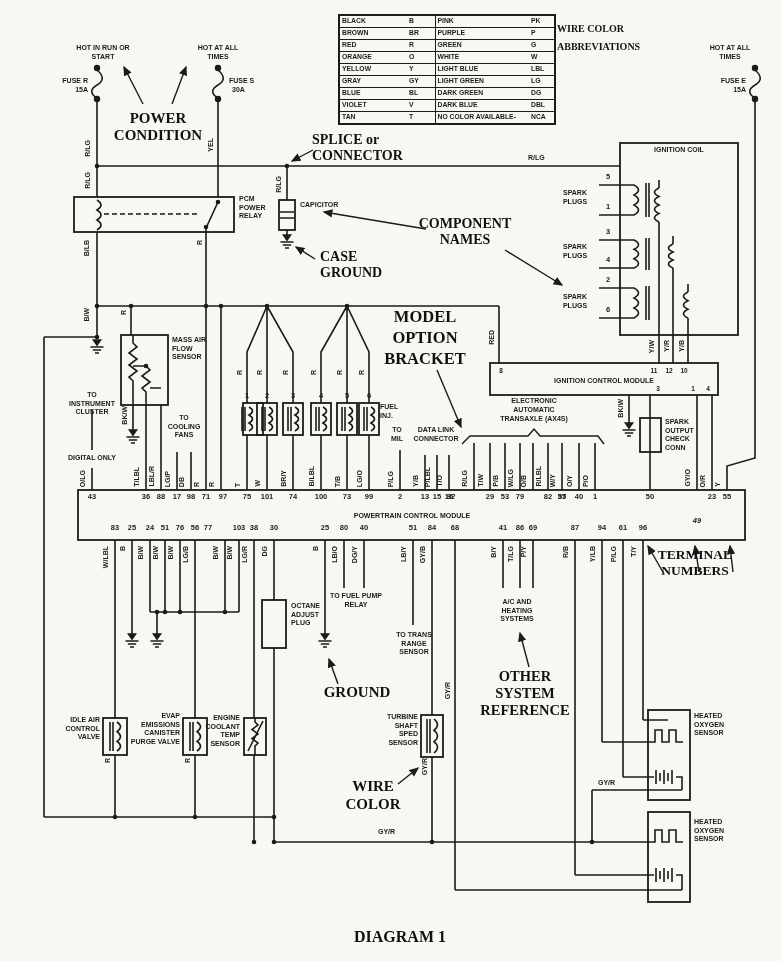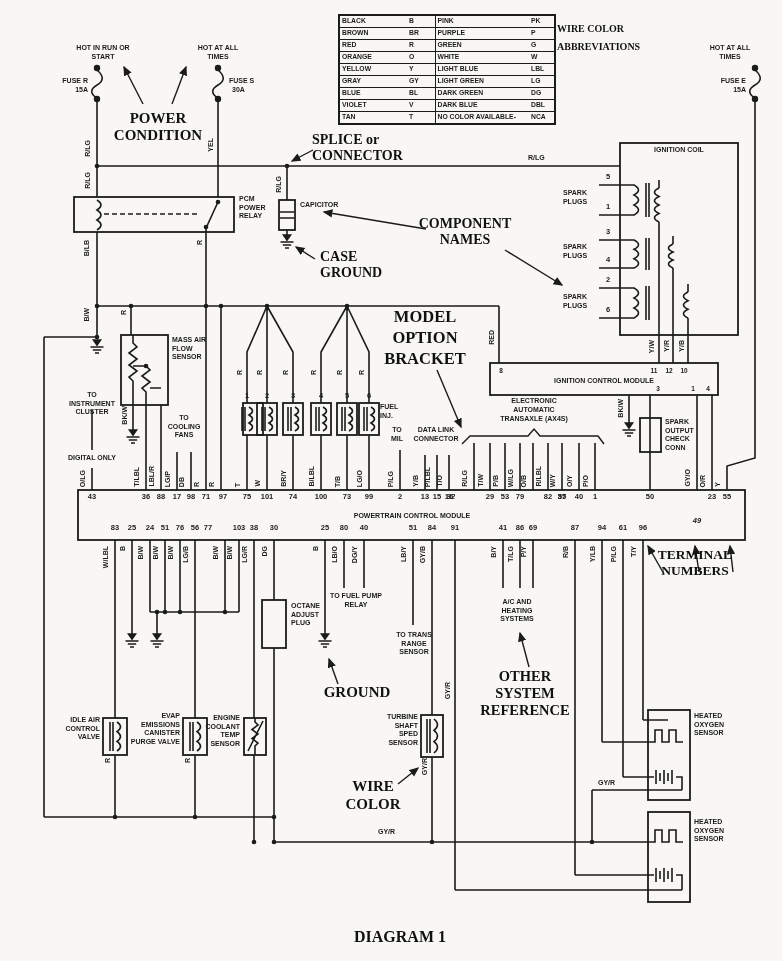--- a/index.html
+++ b/index.html
@@ -370,21 +370,21 @@
       <b class="tn" style="left: 183px; top: 523px; width: 24px;">56</b>
       <b class="tn" style="left: 196px; top: 523px; width: 24px;">77</b>
       <b class="tn" style="left: 227px; top: 523px; width: 24px;">103</b>
       <b class="tn" style="left: 242px; top: 523px; width: 24px;">38</b>
       <b class="tn" style="left: 262px; top: 523px; width: 24px;">30</b>
       <b class="tn" style="left: 313px; top: 523px; width: 24px;">25</b>
       <b class="tn" style="left: 332px; top: 523px; width: 24px;">80</b>
       <b class="tn" style="left: 352px; top: 523px; width: 24px;">40</b>
       <b class="tn" style="left: 401px; top: 523px; width: 24px;">51</b>
       <b class="tn" style="left: 420px; top: 523px; width: 24px;">84</b>
-      <b class="tn" style="left: 443px; top: 523px; width: 24px;">91</b>
+      <b class="tn" style="left: 443px; top: 523px; width: 24px;">68</b>
       <b class="tn" style="left: 491px; top: 523px; width: 24px;">41</b>
       <b class="tn" style="left: 508px; top: 523px; width: 24px;">86</b>
       <b class="tn" style="left: 521px; top: 523px; width: 24px;">69</b>
       <b class="tn" style="left: 563px; top: 523px; width: 24px;">87</b>
       <b class="tn" style="left: 590px; top: 523px; width: 24px;">94</b>
       <b class="tn" style="left: 611px; top: 523px; width: 24px;">61</b>
       <b class="tn" style="left: 631px; top: 523px; width: 24px;">96</b>
     </div>
 <div id="inj-nums">
       <b class="tn" style="left: 239px; top: 391px; width: 16px;">1</b>

